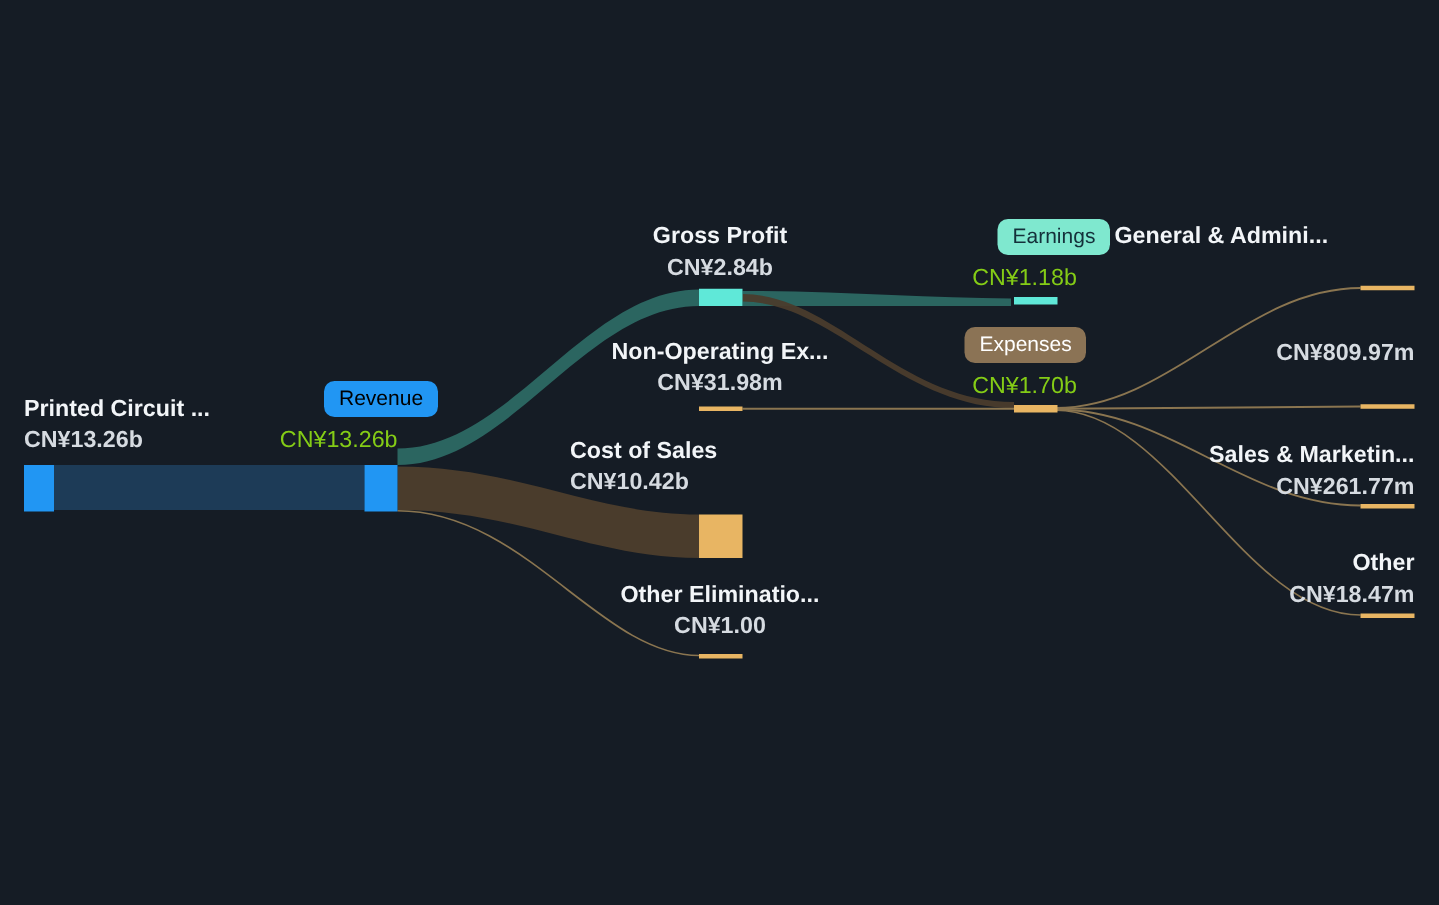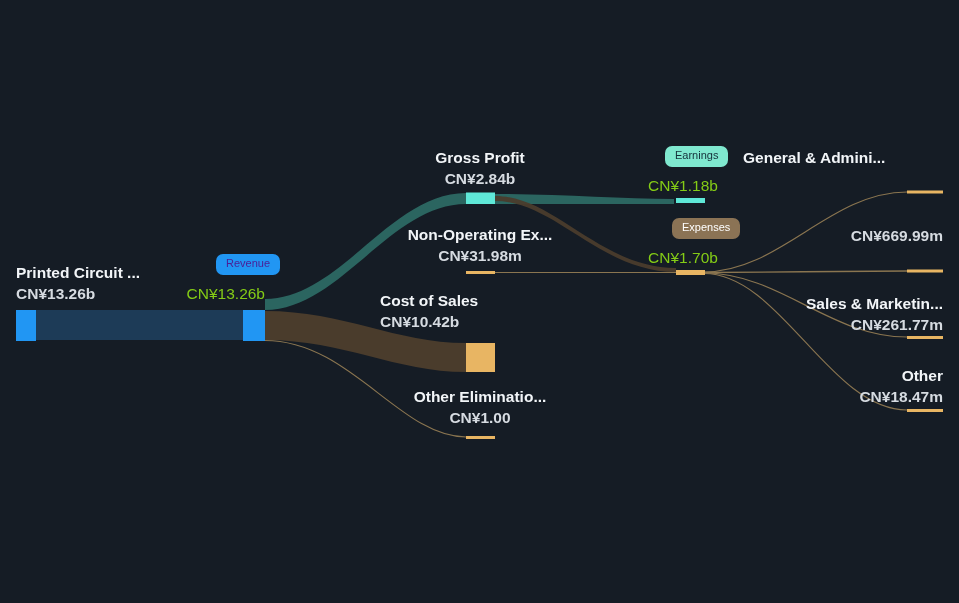--- a/index.html
+++ b/index.html
@@ -44,27 +44,27 @@
   }
   .align-left { text-align: left; }
   .align-right { text-align: right; }
   .align-center { text-align: center; }
 
   .badge {
     position: absolute;
     display: inline-block;
     padding: 4px 10px 5px 10px;
     border-radius: 7px;
-    font-size: 11px;
+    font-size: 14px;
     line-height: 1.05;
     white-space: nowrap;
   }
   .badge-revenue {
     background: #2196f3;
-    color: #4c1d95;
+    color: #000000;
   }
   .badge-earnings {
     background: #7fe8cf;
     color: #14303a;
   }
   .badge-expenses {
     background: #8b7355;
     color: #ffffff;
   }
   .badge-sub {
@@ -165,29 +165,29 @@
   </div>
 
   <div class="node-label align-center" style="left:380px; top:387px; width:200px; text-align:center;">
     <span class="lbl-name">Other Eliminatio...</span>
     <span class="lbl-val">CN¥1.00</span>
   </div>
 
   <div class="badge badge-earnings" style="left:665px; top:146px;">Earnings</div>
   <div class="badge-sub" style="left:625px; top:177px; width:116px; text-align:center;">CN¥1.18b</div>
 
-  <div class="badge badge-expenses" style="left:672px; top:218px;">Expenses</div>
+  <div class="badge badge-expenses" style="left:643px; top:218px;">Expenses</div>
   <div class="badge-sub" style="left:625px; top:249px; width:116px; text-align:center;">CN¥1.70b</div>
 
   <div class="node-label align-right" style="left:743px; top:148px; width:200px; text-align:left;">
     <span class="lbl-name">General &amp; Admini...</span>
   </div>
 
   <div class="node-label align-right" style="left:743px; top:226px; width:200px; text-align:right;">
-    <span class="lbl-val">CN¥669.99m</span>
+    <span class="lbl-val">CN¥809.97m</span>
   </div>
 
   <div class="node-label align-right" style="left:743px; top:294px; width:200px; text-align:right;">
     <span class="lbl-name">Sales &amp; Marketin...</span>
     <span class="lbl-val">CN¥261.77m</span>
   </div>
 
   <div class="node-label align-right" style="left:743px; top:366px; width:200px; text-align:right;">
     <span class="lbl-name">Other</span>
     <span class="lbl-val">CN¥18.47m</span>

